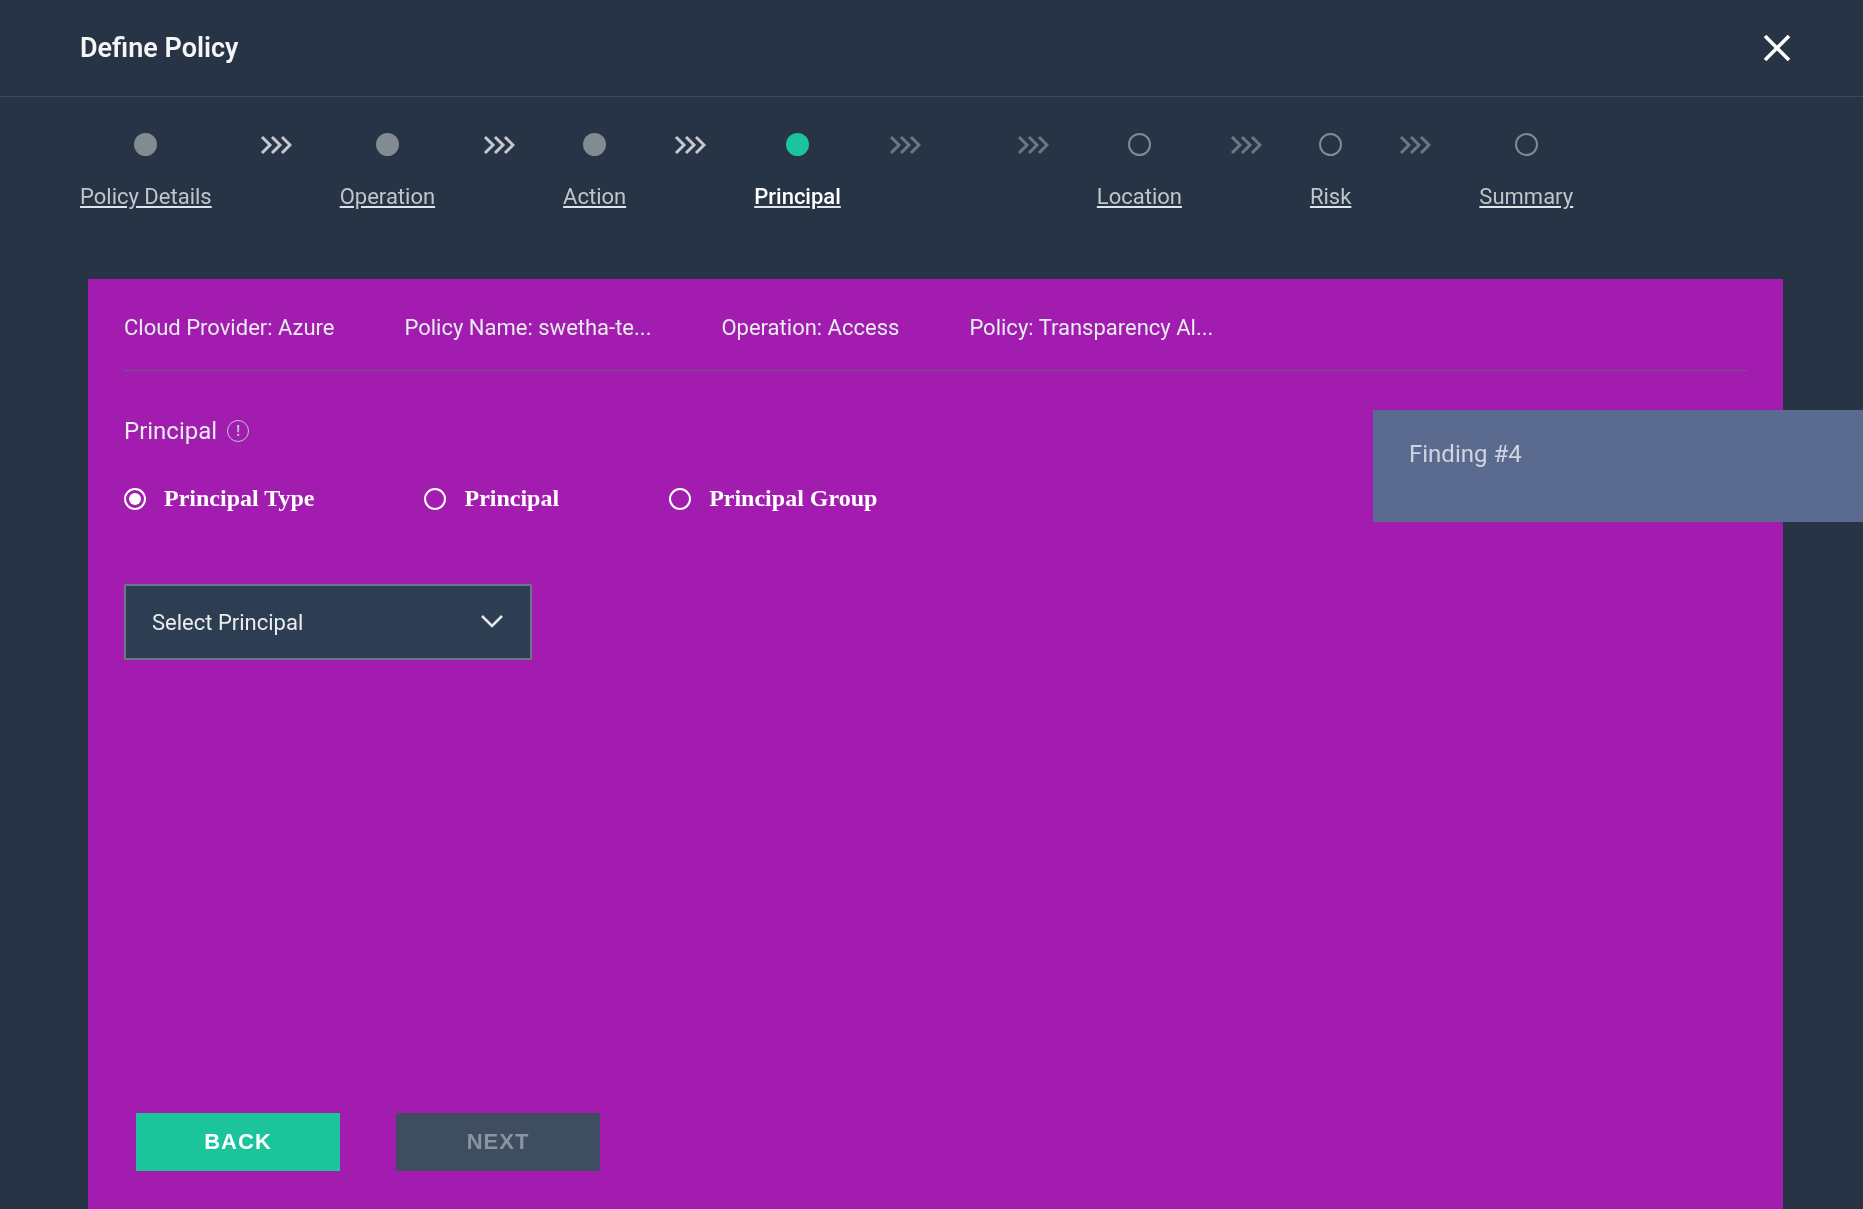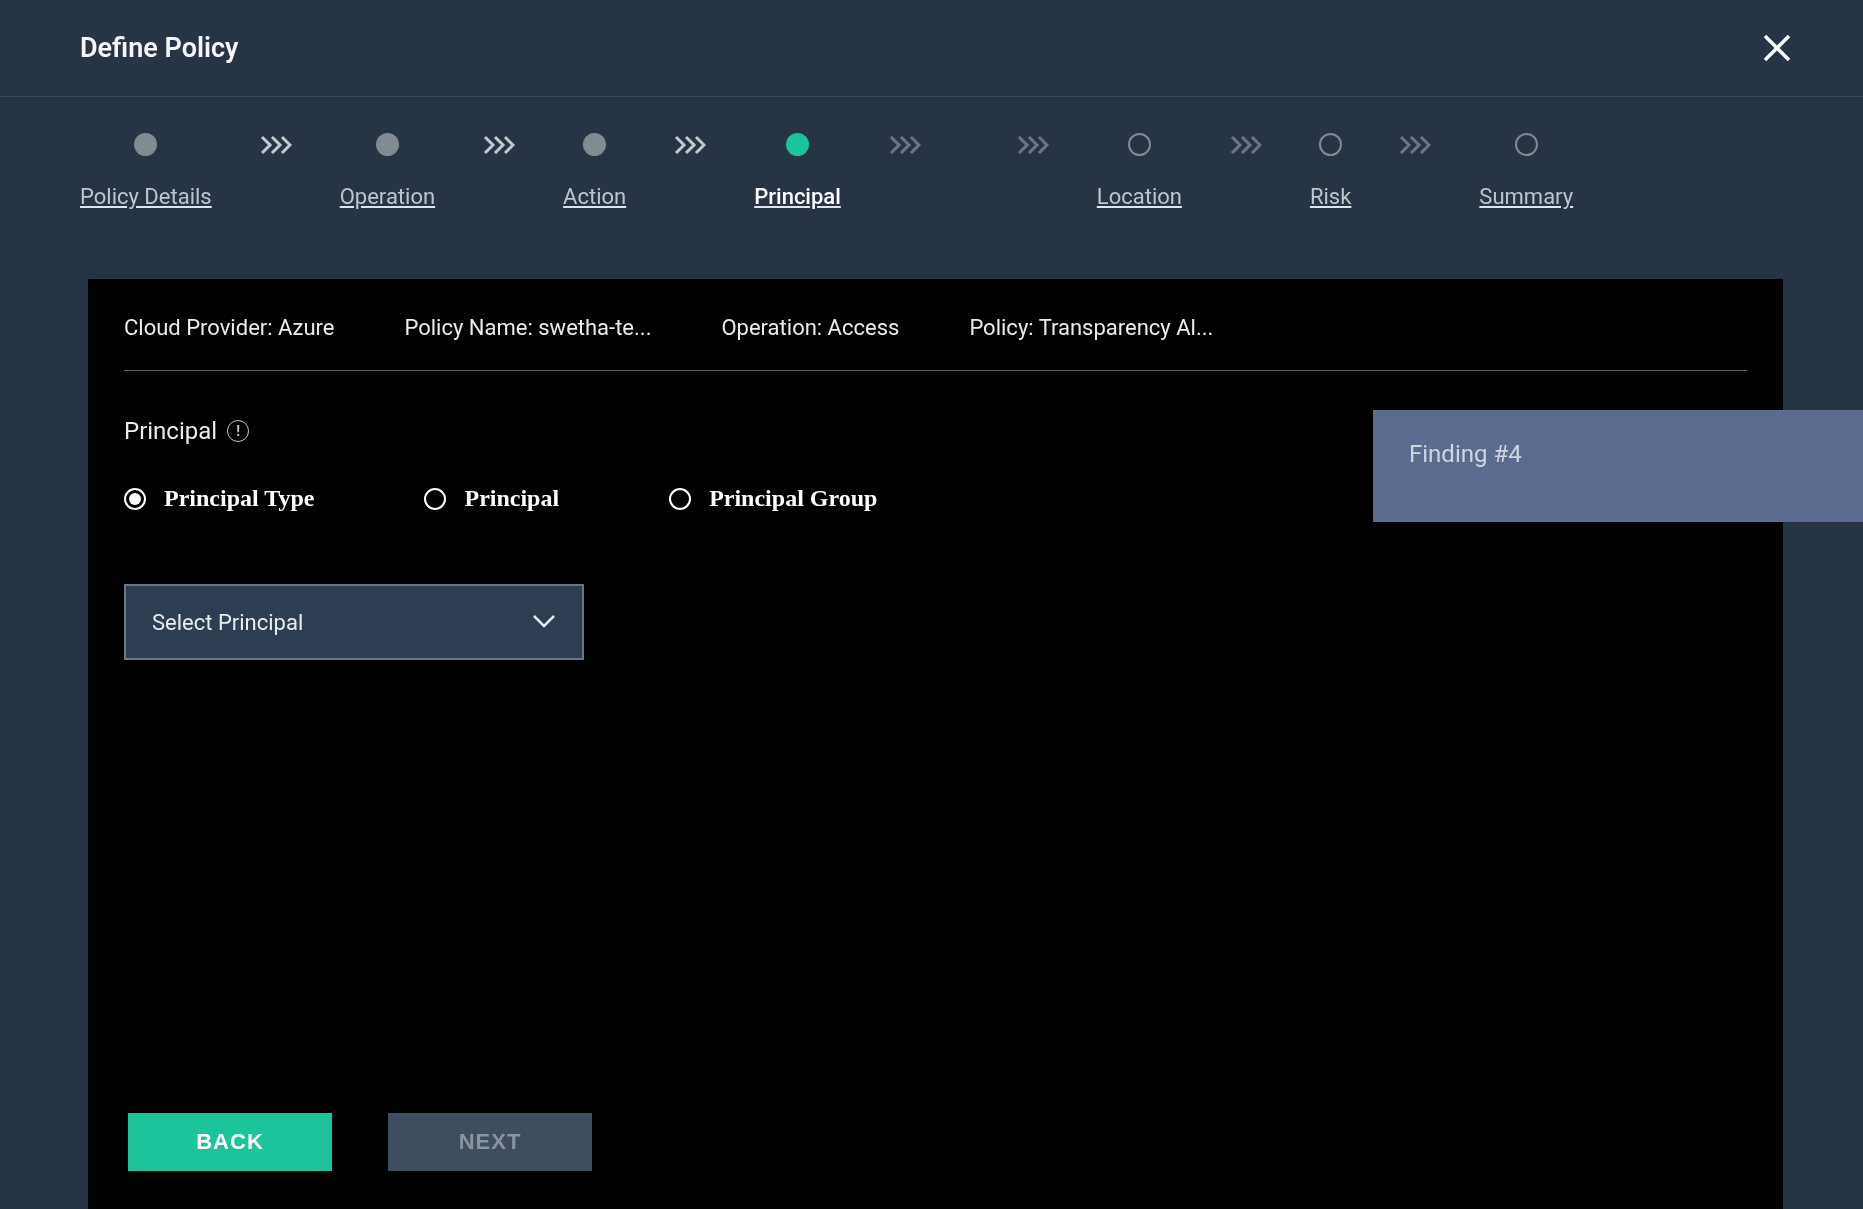--- a/index.html
+++ b/index.html
@@ -91,21 +91,21 @@
       justify-content: center;
       margin: 0 48px;
       height: 23px;
       gap: -2px;
     }
     .step-arrows.dim {
       opacity: 0.45;
     }
     .content-panel {
       margin: 30px 80px 8px 88px;
-      background: #000000;
+      background: #a21caf;
       padding: 36px 36px 38px 36px;
       min-height: 930px;
       position: relative;
     }
     .summary-row {
       display: flex;
       gap: 70px;
       padding-bottom: 30px;
       border-bottom: 1px solid #5a6572;
       font-size: 22px;
@@ -164,41 +164,41 @@
       background: #ffffff;
       border-radius: 50%;
     }
     .radio-label {
       font-size: 24px;
       font-weight: 700;
       color: #ffffff;
     }
     .select-box {
       margin-top: 72px;
-      width: 460px;
+      width: 408px;
       height: 76px;
       border: 2px solid #6b7785;
       background: #2d3e52;
       display: flex;
       align-items: center;
       justify-content: space-between;
       padding: 0 26px;
       cursor: pointer;
     }
     .select-placeholder {
       font-size: 22px;
       color: #e8ecef;
     }
     .chevron-down {
       color: #e8ecef;
     }
     .button-row {
       position: absolute;
       bottom: 38px;
-      left: 40px;
+      left: 48px;
       display: flex;
       gap: 56px;
     }
     .btn {
       width: 204px;
       height: 58px;
       display: flex;
       align-items: center;
       justify-content: center;
       font-size: 22px;

